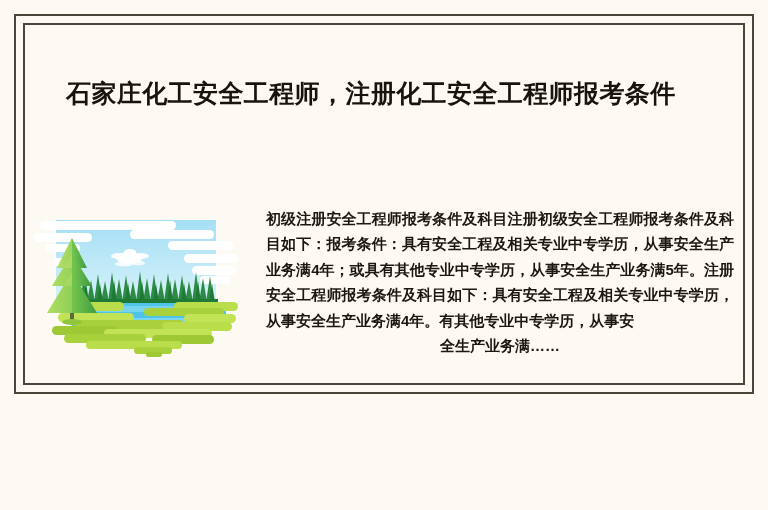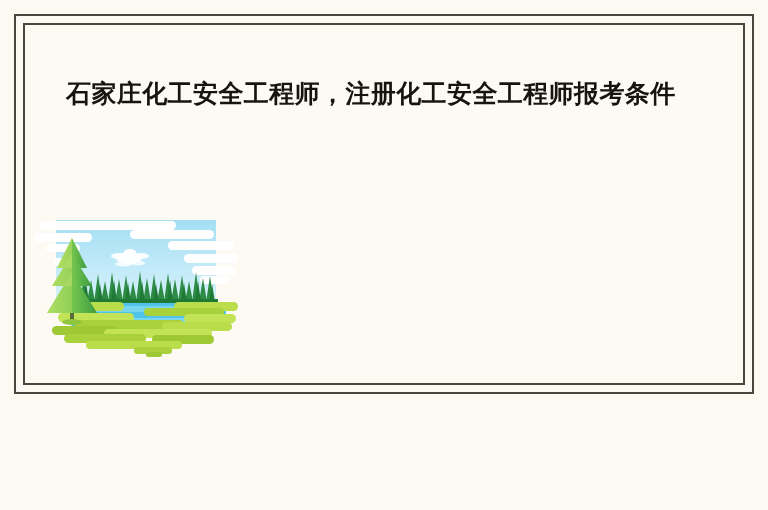--- a/index.html
+++ b/index.html
@@ -217,15 +217,18 @@
           <polygon points="38,24 53,54 23,54" fill="url(#treeGrad)"></polygon>
           <polygon points="38,40 58,72 18,72" fill="url(#treeGrad)"></polygon>
           <polygon points="38,58 63,99 13,99" fill="url(#treeGrad)"></polygon>
           <polygon points="38,24 38,54 23,54" fill="#bce06a" opacity="0.55"></polygon>
           <polygon points="38,40 38,72 18,72" fill="#bce06a" opacity="0.45"></polygon>
           <polygon points="38,58 38,99 13,99" fill="#bce06a" opacity="0.4"></polygon>
         </g>
       </svg>
     </div>
 
+    <div class="body-text">
+      <span>初级注册安全工程师报考条件及科目注册初级安全工程师报考条件及科目如下：报考条件：具有安全工程及相关专业中专学历，从事安全生产业务满4年；或具有其他专业中专学历，从事安全生产业务满5年。注册安全工程师报考条件及科目如下：具有安全工程及相关专业中专学历，从事安全生产业务满4年。有其他专业中专学历，从事安</span><span class="last-line">全生产业务满……</span>
+    </div>
 
   </div>
 </div>
 
 </body></html>

